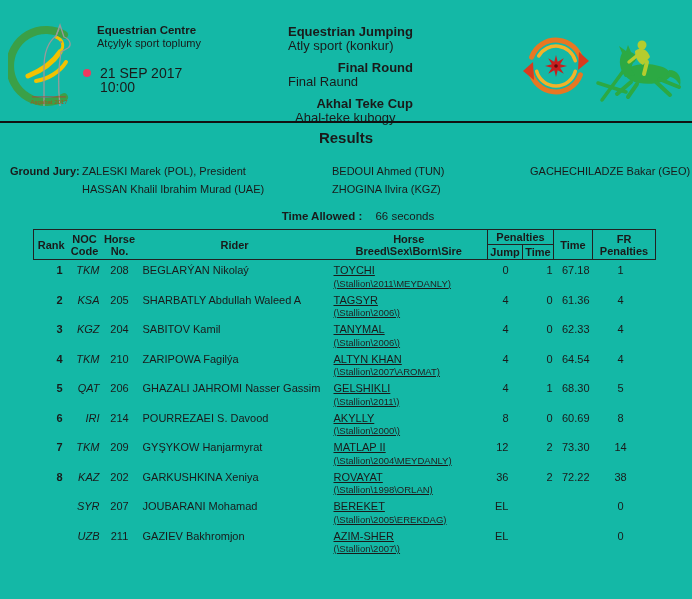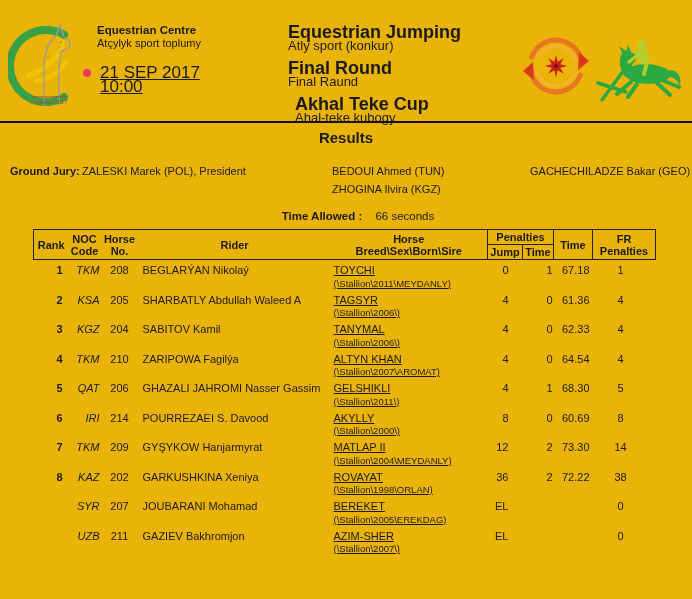--- a/index.html
+++ b/index.html
@@ -1,31 +1,31 @@
 <!DOCTYPE html>
 <html><head>
 <meta charset="utf-8">
 <style>
   html,body{margin:0;padding:0;background:#fff;}
-  .page{position:relative;width:692px;height:599px;background:#eab308;
+  .page{position:relative;width:692px;height:599px;background:#14b8a6;
         font-family:"Liberation Sans", sans-serif;color:#1a1a1a;overflow:hidden;}
 
   
   .logo-left{position:absolute;left:8px;top:16px;}
   .venue-block{position:absolute;left:97px;top:24px;}
   .venue-title{font-size:11.5px;font-weight:bold;line-height:13px;}
   .venue-sub{font-size:11px;line-height:13px;}
   .date-row{position:absolute;left:83px;top:66px;display:flex;align-items:flex-start;}
   .red-dot{width:8px;height:8px;border-radius:50%;background:#ee3a5f;margin-top:3px;margin-right:9px;}
-  .date-lines{font-size:17px;line-height:14px;text-decoration:underline;}
+  .date-lines{font-size:14px;line-height:14px;}
 
   .event-block{position:absolute;left:288px;top:25px;}
   .event-group{margin-bottom:9px;}
   .event-group.indent{margin-left:7px;}
-  .event-title{font-size:18px;font-weight:bold;line-height:14px;}
+  .event-title{font-size:13px;font-weight:bold;line-height:14px;text-align:right;}
   .event-sub{font-size:13px;line-height:13px;}
 
   .emblem{position:absolute;left:523px;top:30px;}
   .pictogram{position:absolute;left:595px;top:37px;}
 
   .rule{position:absolute;left:0;top:121px;width:692px;height:2px;background:#111;}
 
   .results-title{position:absolute;left:0;top:129px;width:692px;text-align:center;
                  font-size:15px;font-weight:bold;}
 
@@ -150,20 +150,21 @@
   </div>
 
   <div class="rule"></div>
 
   <div class="results-title">Results</div>
 
   <div class="jury">
     <div class="jury-label">Ground Jury:</div>
     <div class="jury-col c1">
       <div>ZALESKI Marek (POL), President</div>
+      <div>HASSAN Khalil Ibrahim Murad (UAE)</div>
     </div>
     <div class="jury-col c2">
       <div>BEDOUI Ahmed (TUN)</div>
       <div>ZHOGINA Ilvira (KGZ)</div>
     </div>
     <div class="jury-col c3">
       <div>GACHECHILADZE Bakar (GEO)</div>
     </div>
   </div>
 

